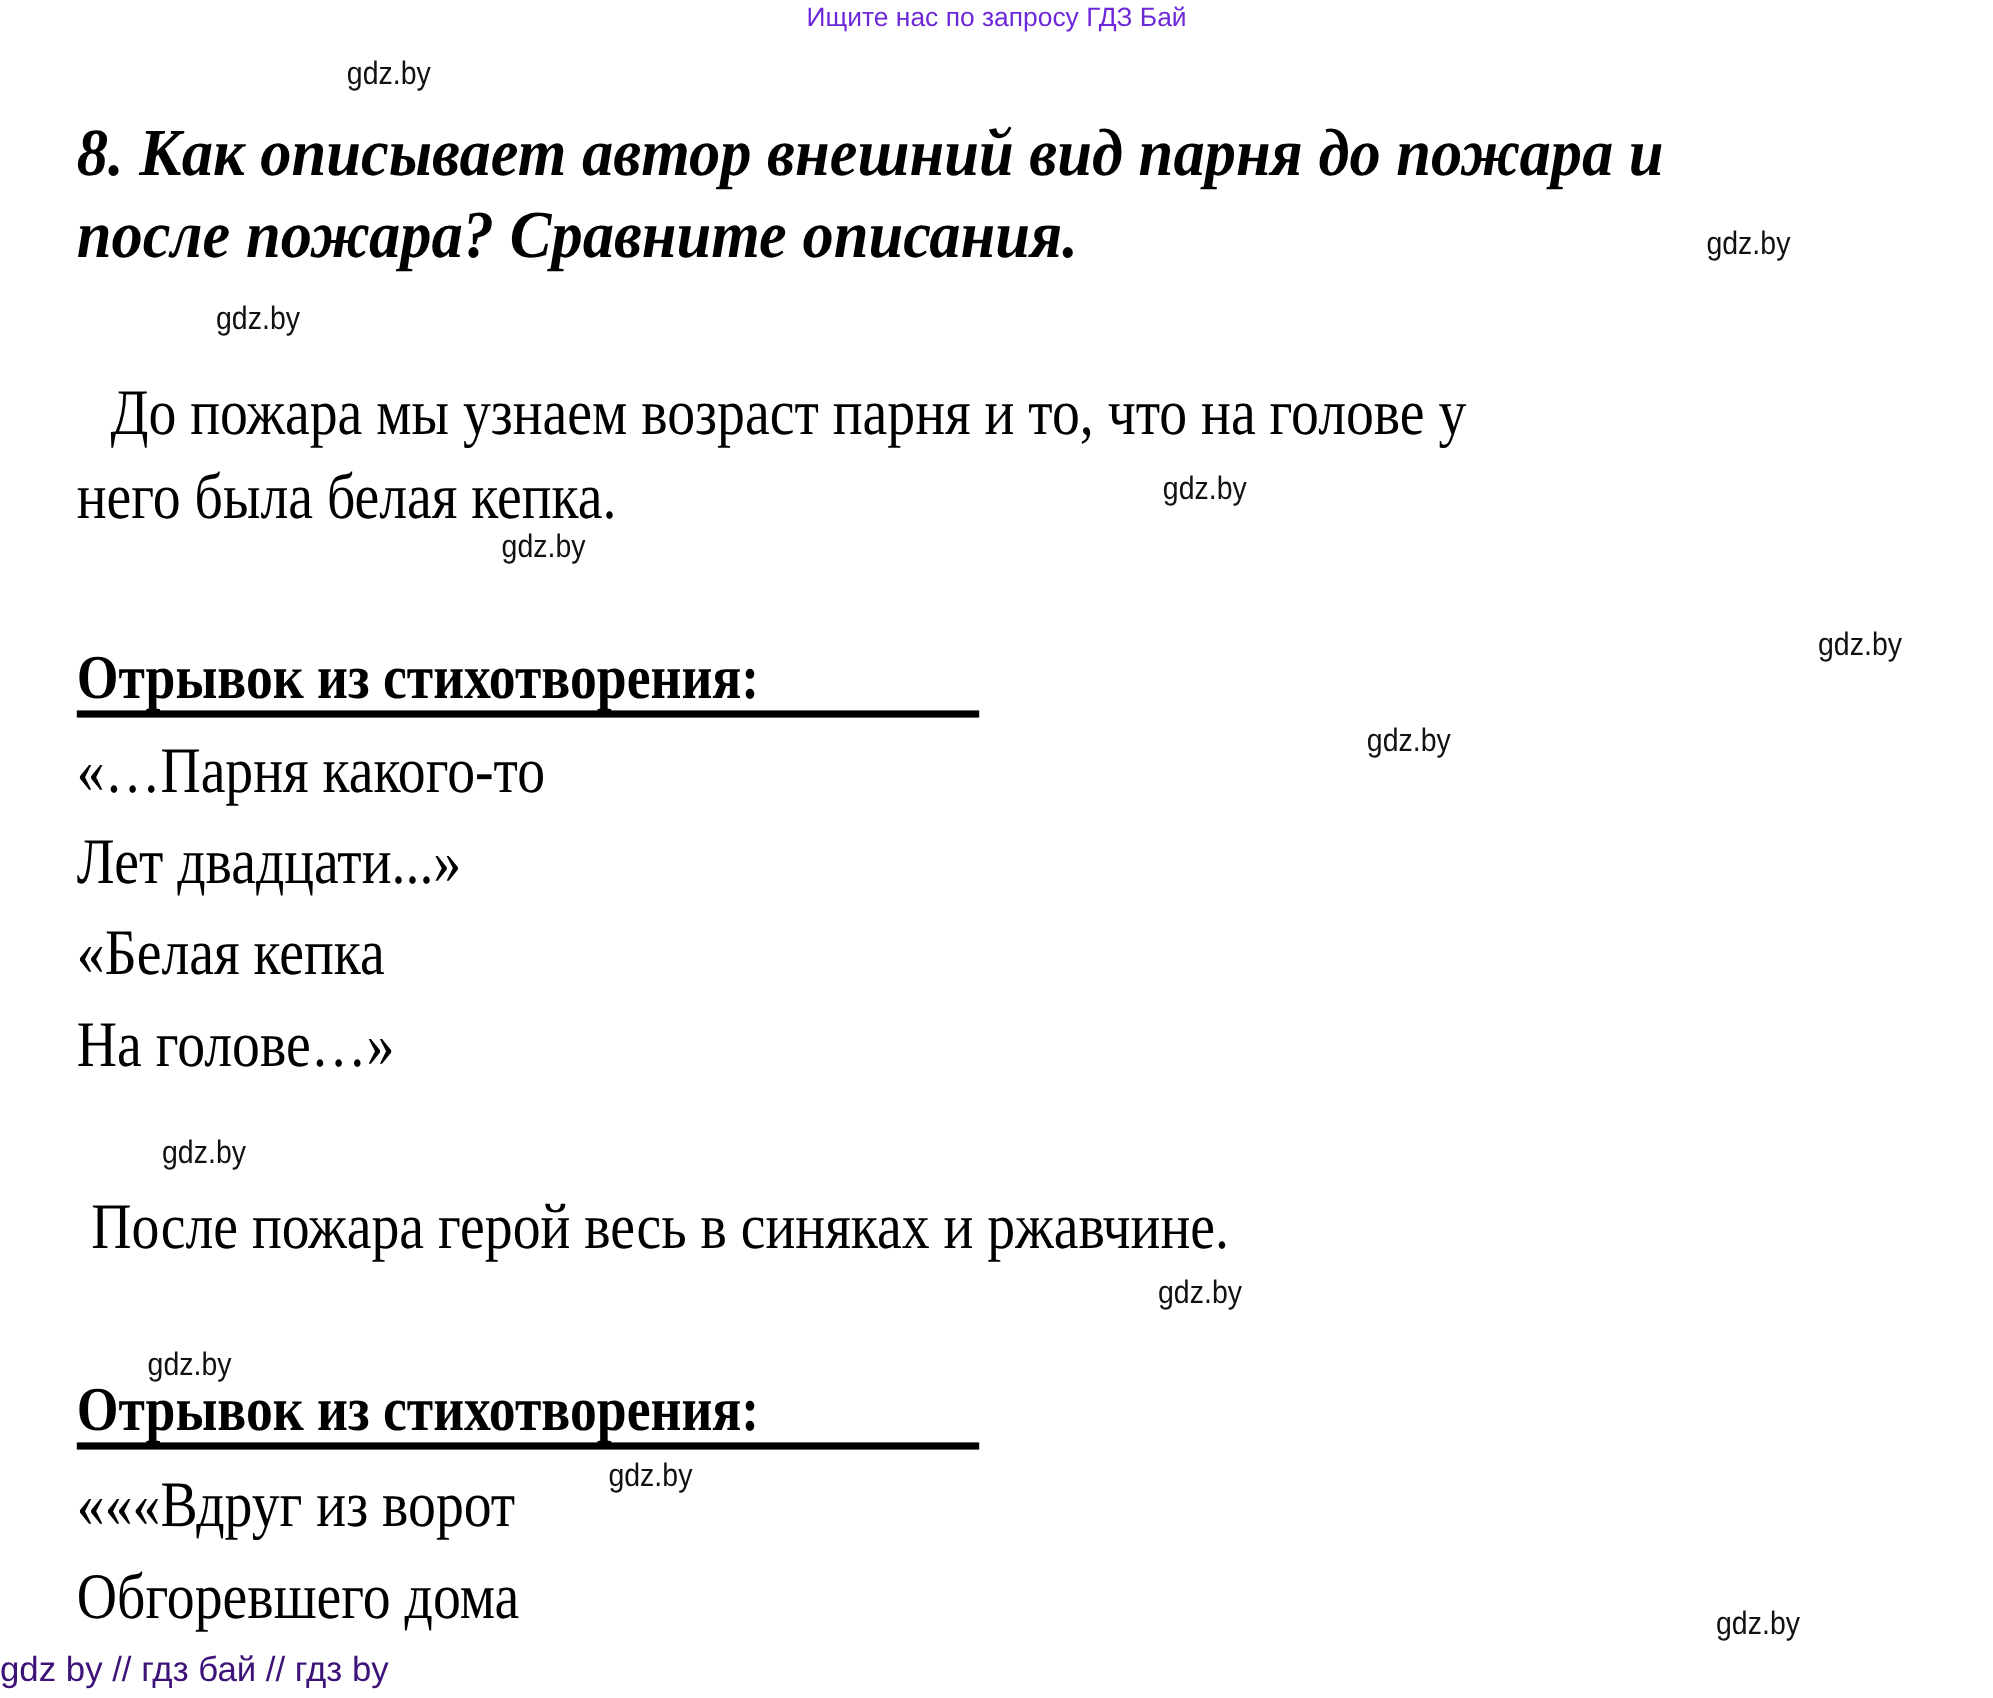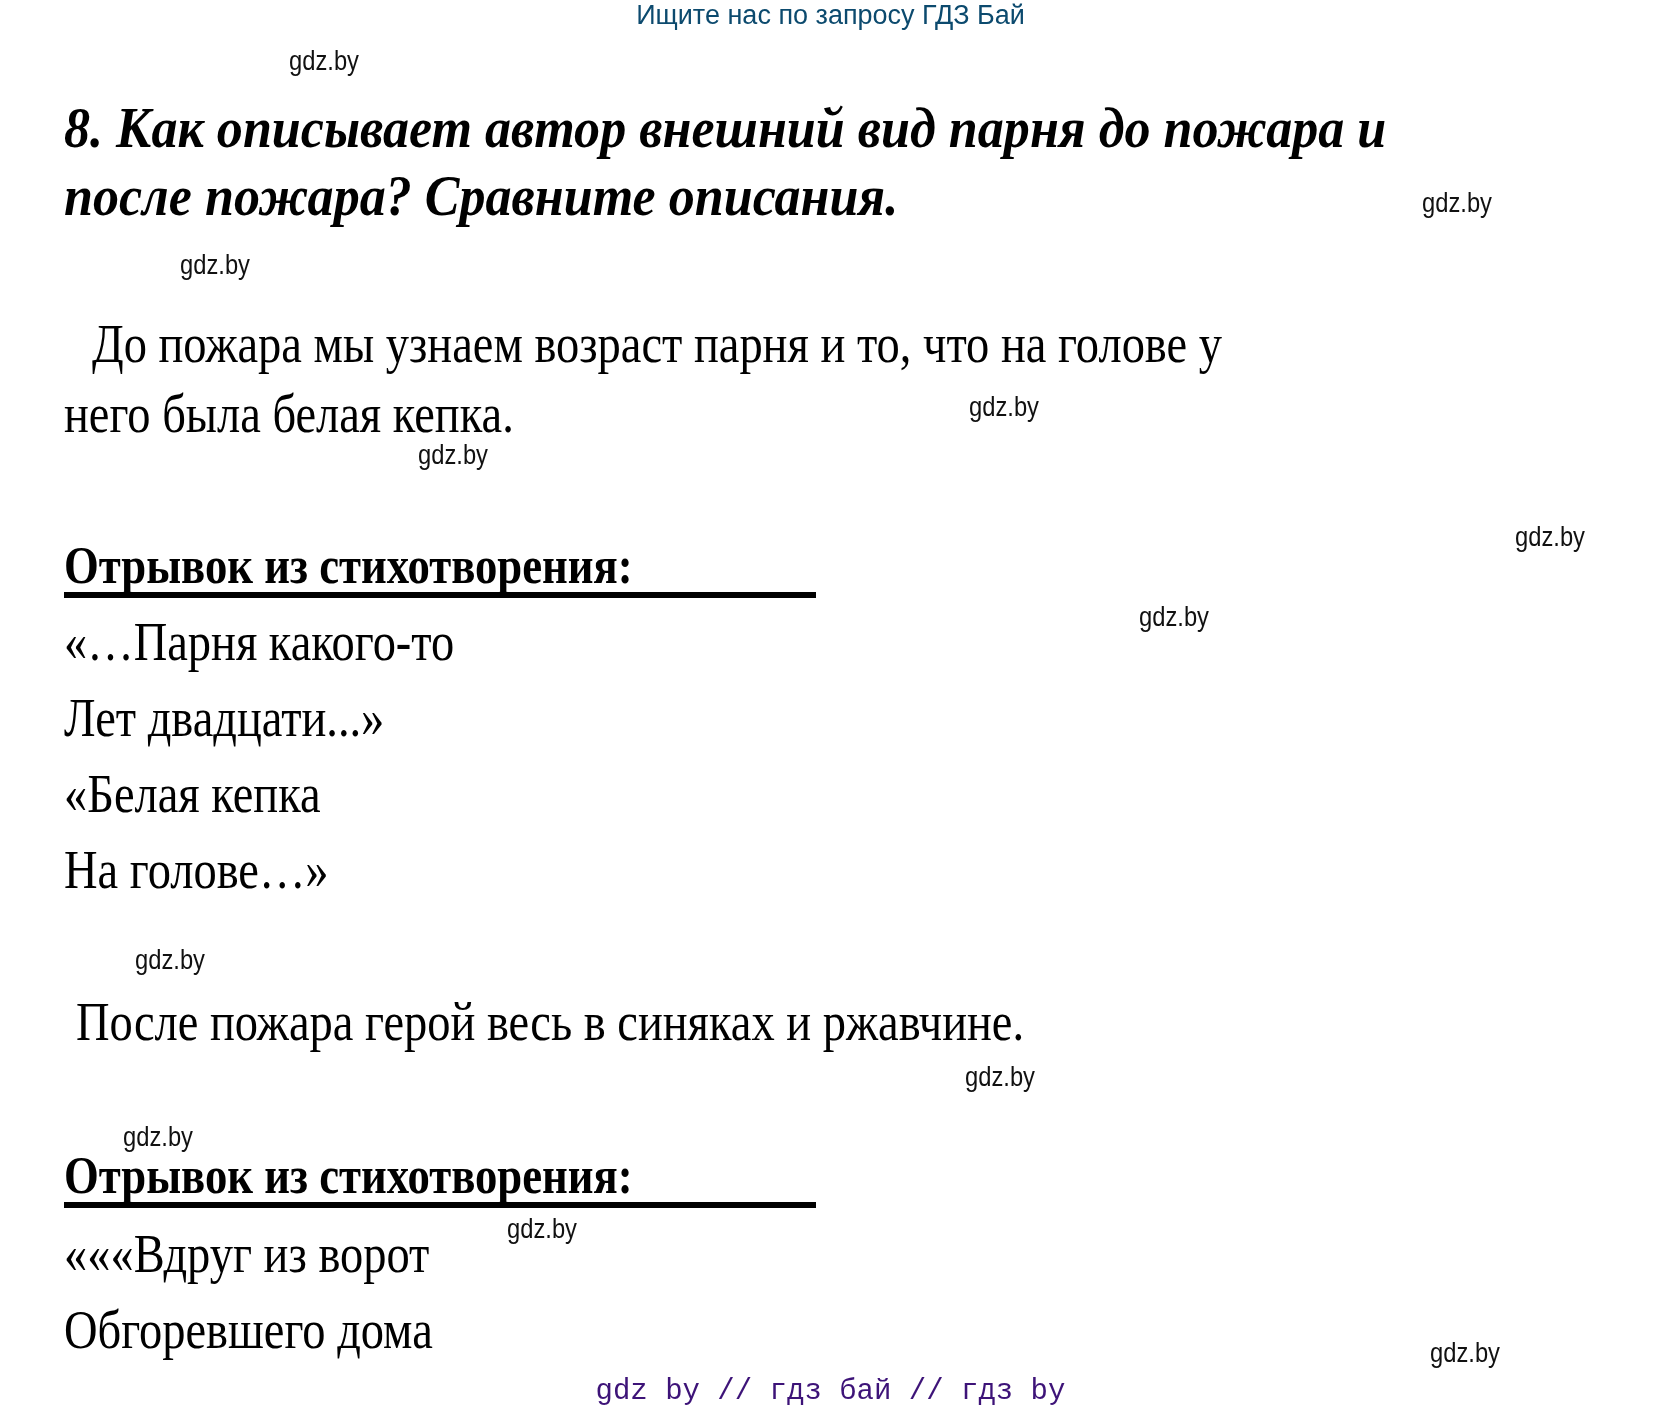--- a/index.html
+++ b/index.html
@@ -1,30 +1,30 @@
 <!DOCTYPE html>
 <html><head>
   <meta charset="utf-8">
   <style>
     html, body { margin: 0; padding: 0; background: #ffffff; }
     body { width: 1661px; height: 1415px; position: relative; overflow: hidden; }
     .abs { position: absolute; white-space: nowrap; }
-    .banner { left: 0; width: 1661px; top: 0; text-align: center; color: #0c4a6e;
-      font-family: "Liberation Sans", sans-serif; font-size: 27px; line-height: 30px; }
+    .banner { left: 0; width: 1661px; top: 0; text-align: center; color: #6d28d9;
+      font-family: "Liberation Sans", sans-serif; font-size: 22px; line-height: 30px; }
     .wm { font-family: "Liberation Sans", sans-serif; font-size: 27px; color: #111;
       transform: scaleX(0.88); transform-origin: left top; line-height: 30px; }
     .title { left: 64px; font-family: "Liberation Serif", serif; font-weight: bold; font-style: italic;
       font-size: 56px; color: #000; line-height: 68px; transform: scaleX(0.93); transform-origin: left top; }
     .body-text { font-family: "Liberation Serif", serif; font-size: 54px; color: #000; line-height: 64px;
       transform: scaleX(0.86); transform-origin: left top; }
     .heading { left: 64px; font-family: "Liberation Serif", serif; font-weight: bold; font-size: 52px;
       color: #000; line-height: 60px; transform: scaleX(0.86); transform-origin: left top; }
     .heading-underline { position: absolute; left: 64px; width: 752px; height: 6px; background: #000; }
-    .footer { left: 0; width: 1661px; text-align: center; color: #3d1378;
-      font-family: Liberation Mono, monospace; font-size: 29px; line-height: 34px; }
+    .footer { left: 0; width: 1661px; text-align: left; color: #3d1378;
+      font-family: Liberation Sans, sans-serif; font-size: 29px; line-height: 34px; }
   </style>
 </head>
 <body>
 
 <div class="abs banner">Ищите нас по запросу ГДЗ Бай</div>
 
 <div class="abs wm" style="left:289px; top:46px;">gdz.by</div>
 
 <div class="abs title" style="top:94px;">8. Как описывает автор внешний вид парня до пожара и</div>
 <div class="abs title" style="top:162px;">после пожара? Сравните описания.</div>

